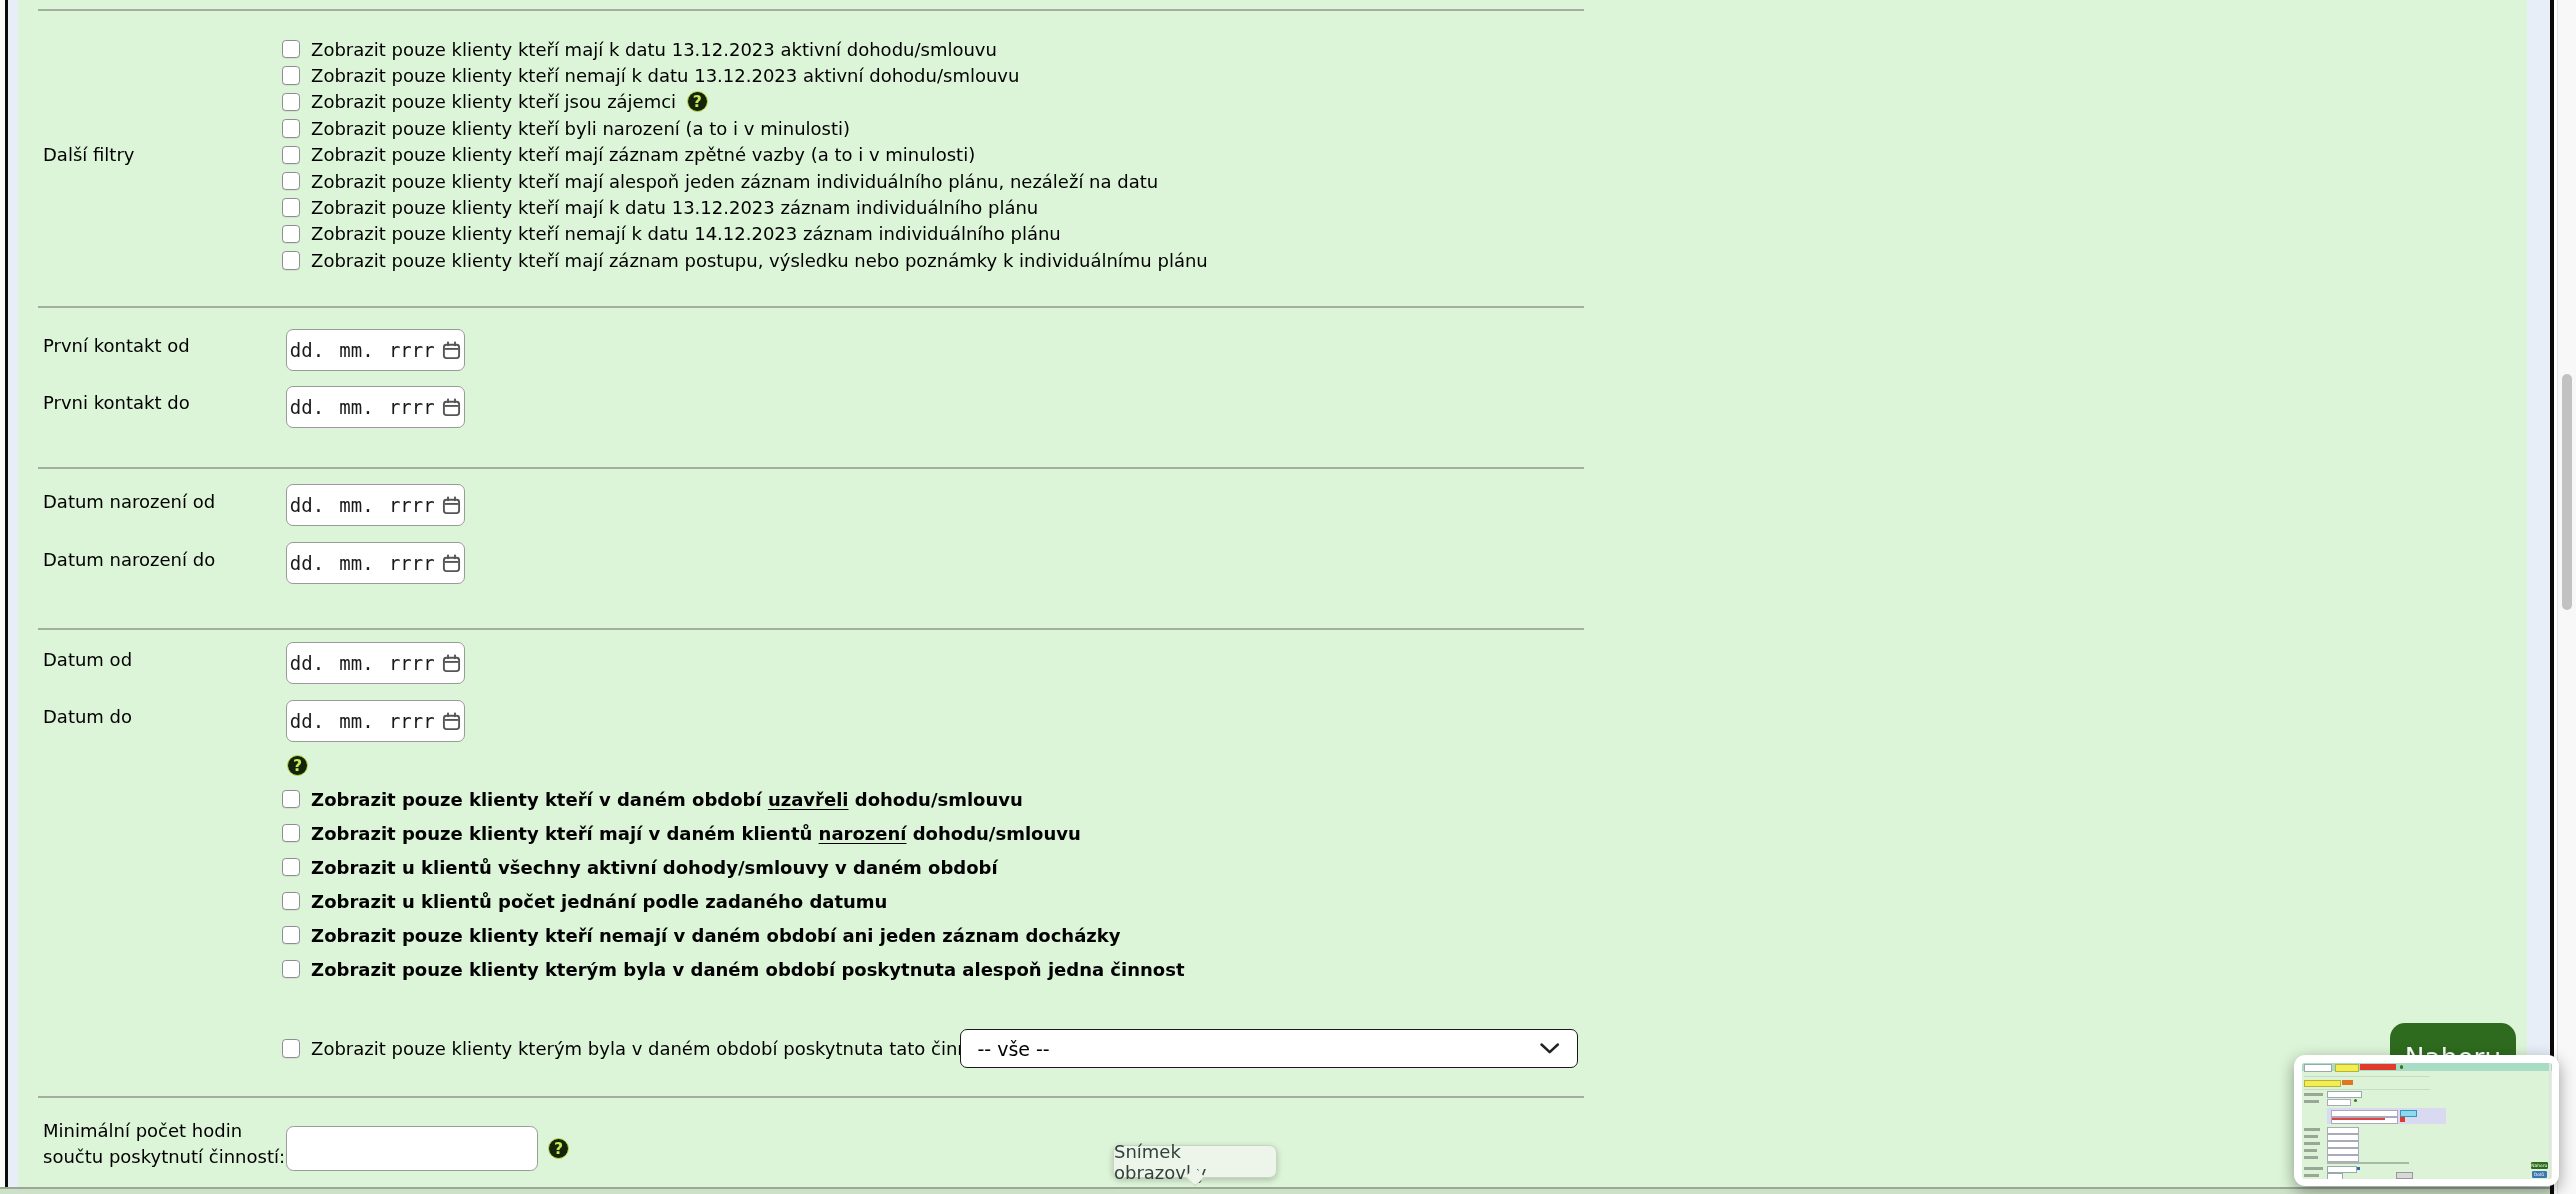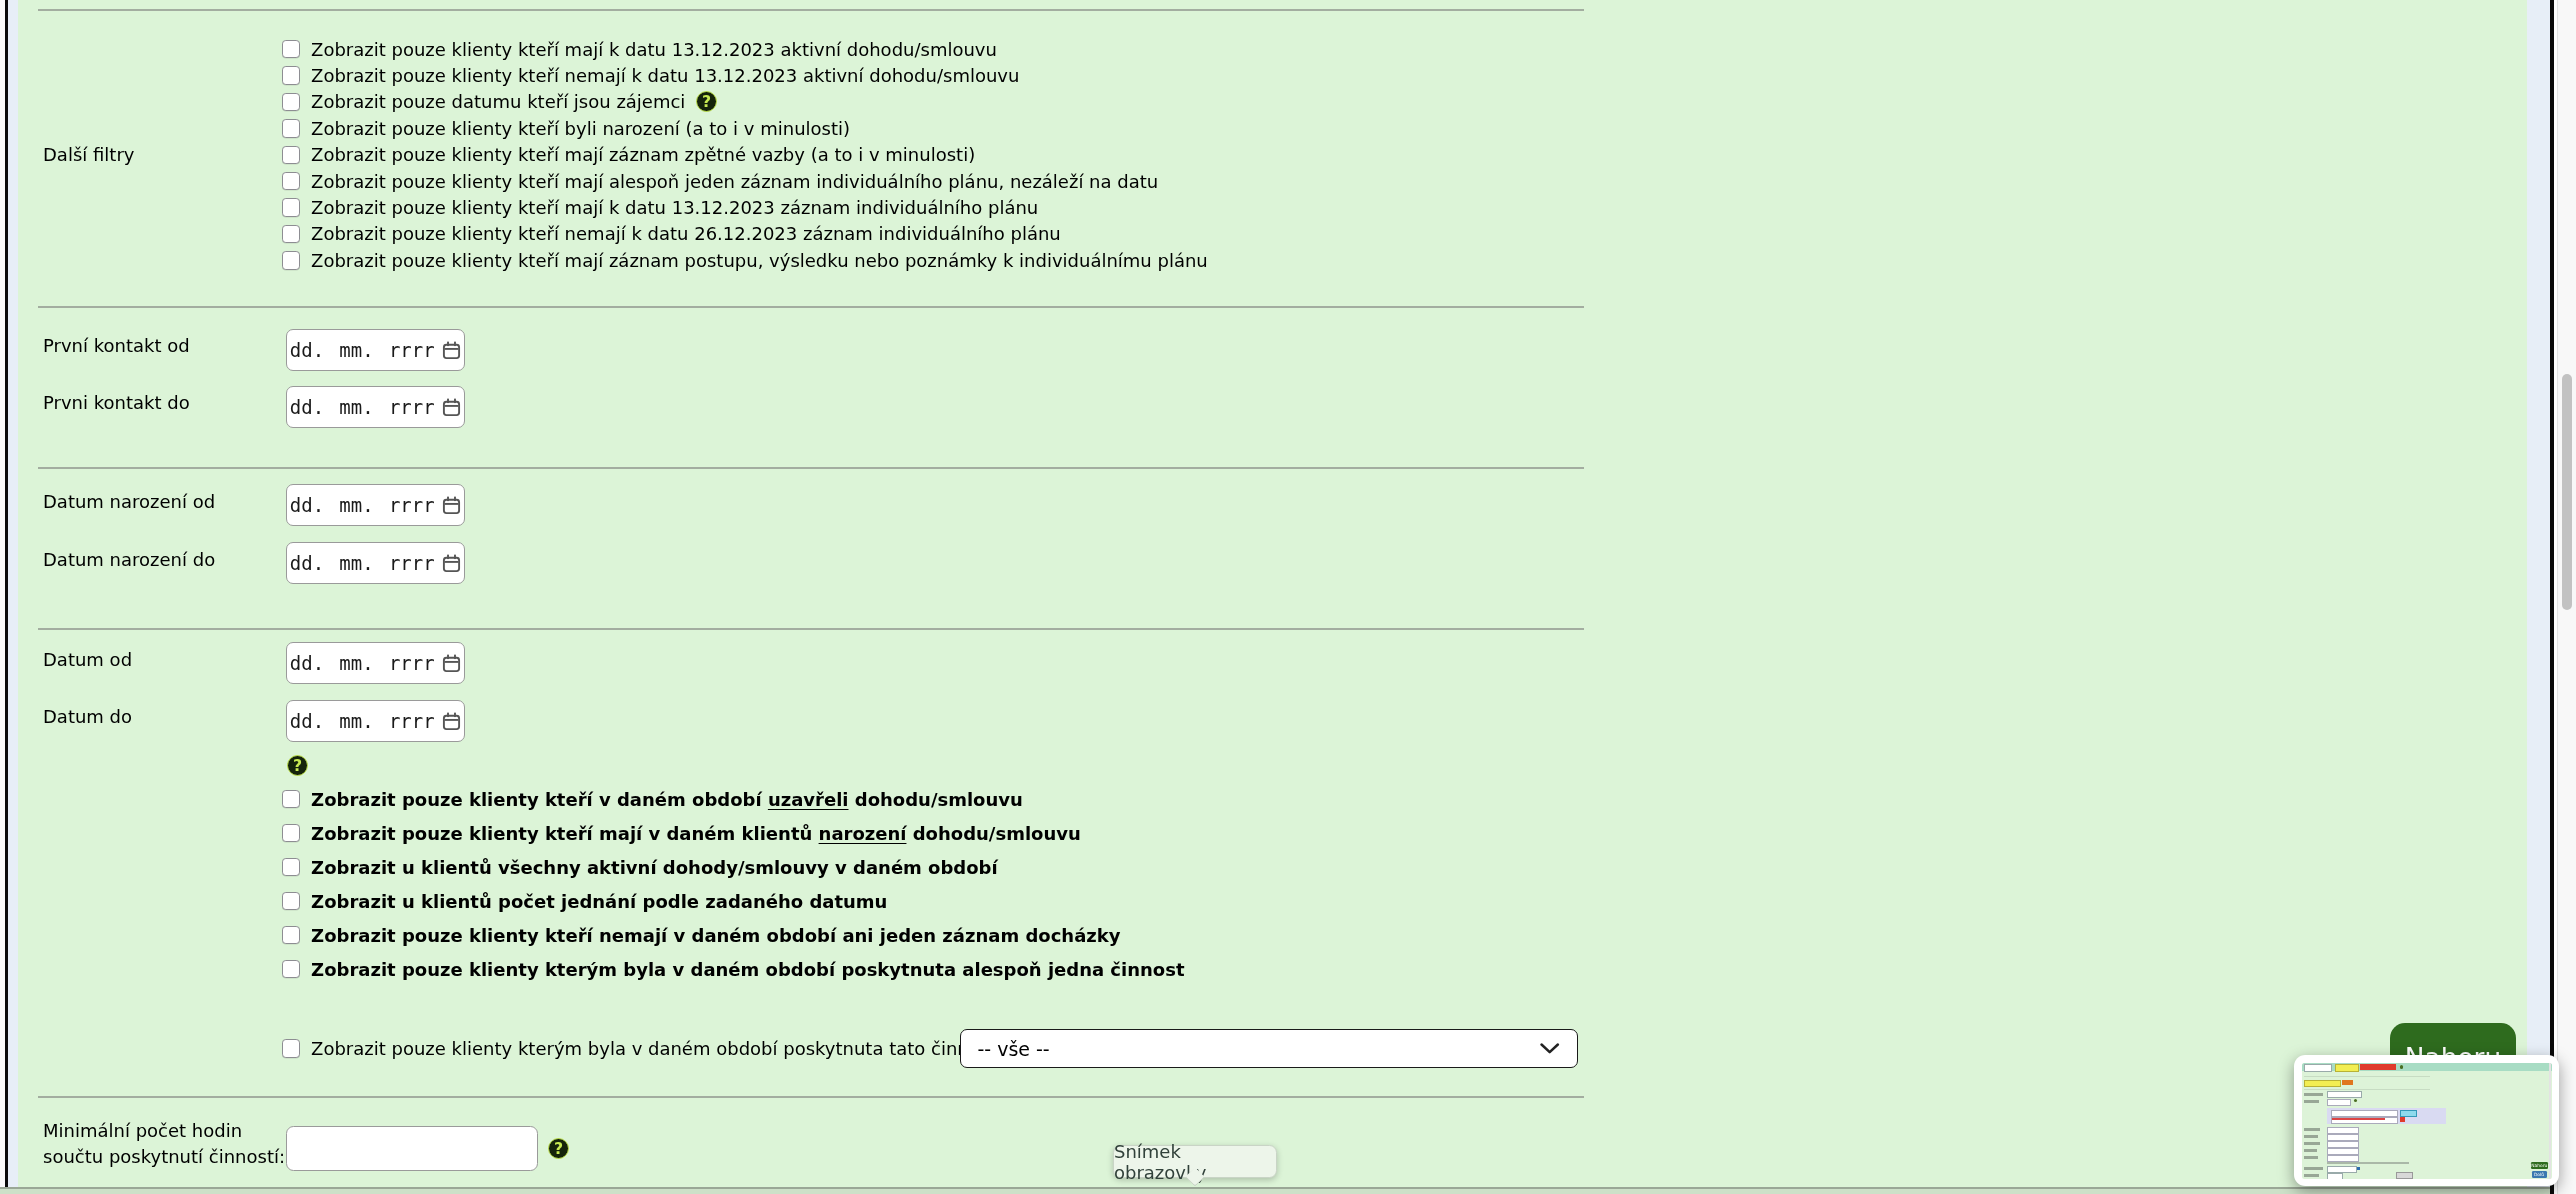--- a/index.html
+++ b/index.html
@@ -91,42 +91,42 @@
     <div class="cbrow">
       <span class="cb"></span>
       <span class="lbl">Zobrazit pouze klienty kteří mají k datu 13.12.2023 aktivní dohodu/smlouvu</span>
     </div>
     <div class="cbrow">
       <span class="cb"></span>
       <span class="lbl">Zobrazit pouze klienty kteří nemají k datu 13.12.2023 aktivní dohodu/smlouvu</span>
     </div>
     <div class="cbrow">
       <span class="cb"></span>
-      <span class="lbl">Zobrazit pouze datumu kteří jsou zájemci</span>
+      <span class="lbl">Zobrazit pouze klienty kteří jsou zájemci</span>
       <span class="help">?</span>
     </div>
     <div class="cbrow">
       <span class="cb"></span>
       <span class="lbl">Zobrazit pouze klienty kteří byli narození (a to i v minulosti)</span>
     </div>
     <div class="cbrow">
       <span class="cb"></span>
       <span class="lbl">Zobrazit pouze klienty kteří mají záznam zpětné vazby (a to i v minulosti)</span>
     </div>
     <div class="cbrow">
       <span class="cb"></span>
       <span class="lbl">Zobrazit pouze klienty kteří mají alespoň jeden záznam individuálního plánu, nezáleží na datu</span>
     </div>
     <div class="cbrow">
       <span class="cb"></span>
       <span class="lbl">Zobrazit pouze klienty kteří mají k datu 13.12.2023 záznam individuálního plánu</span>
     </div>
     <div class="cbrow">
       <span class="cb"></span>
-      <span class="lbl">Zobrazit pouze klienty kteří nemají k datu 26.12.2023 záznam individuálního plánu</span>
+      <span class="lbl">Zobrazit pouze klienty kteří nemají k datu 14.12.2023 záznam individuálního plánu</span>
     </div>
     <div class="cbrow">
       <span class="cb"></span>
       <span class="lbl">Zobrazit pouze klienty kteří mají záznam postupu, výsledku nebo poznámky k individuálnímu plánu</span>
     </div>
   </div>
 
   <div class="side-label" style="top:333px">První kontakt od</div>
   <div class="datebox" style="top:329px">
     <span>dd. mm. rrrr</span>

